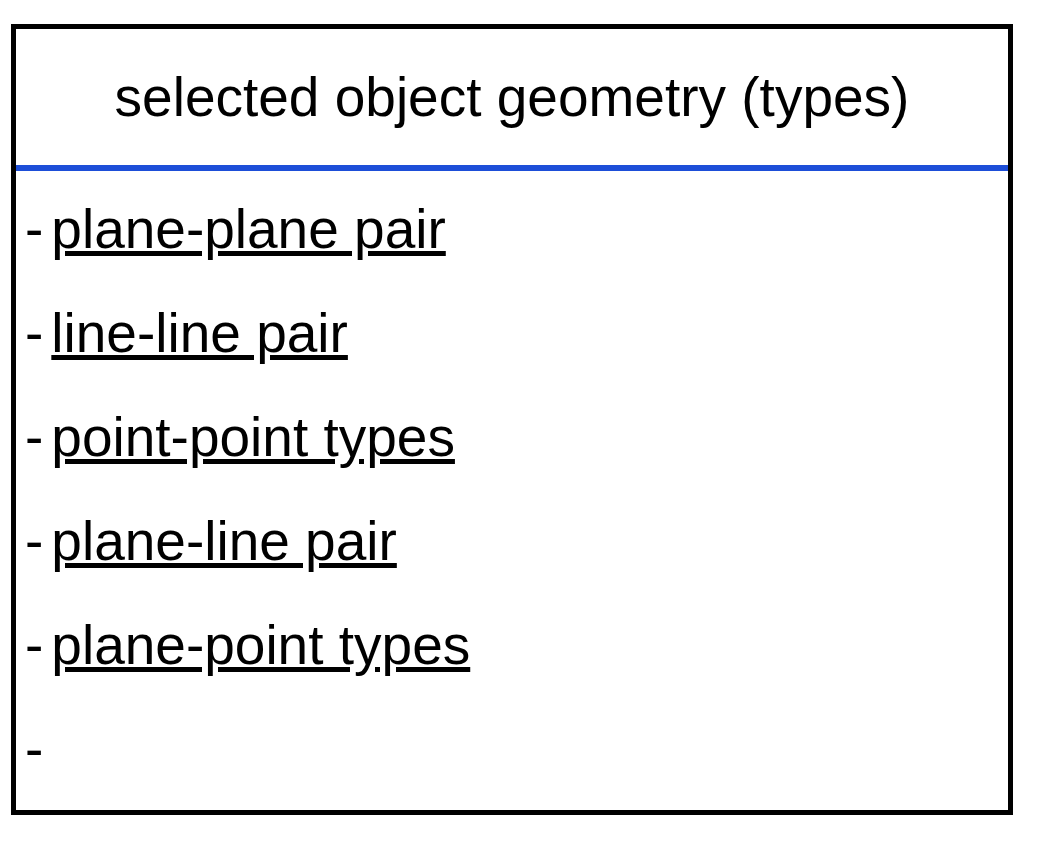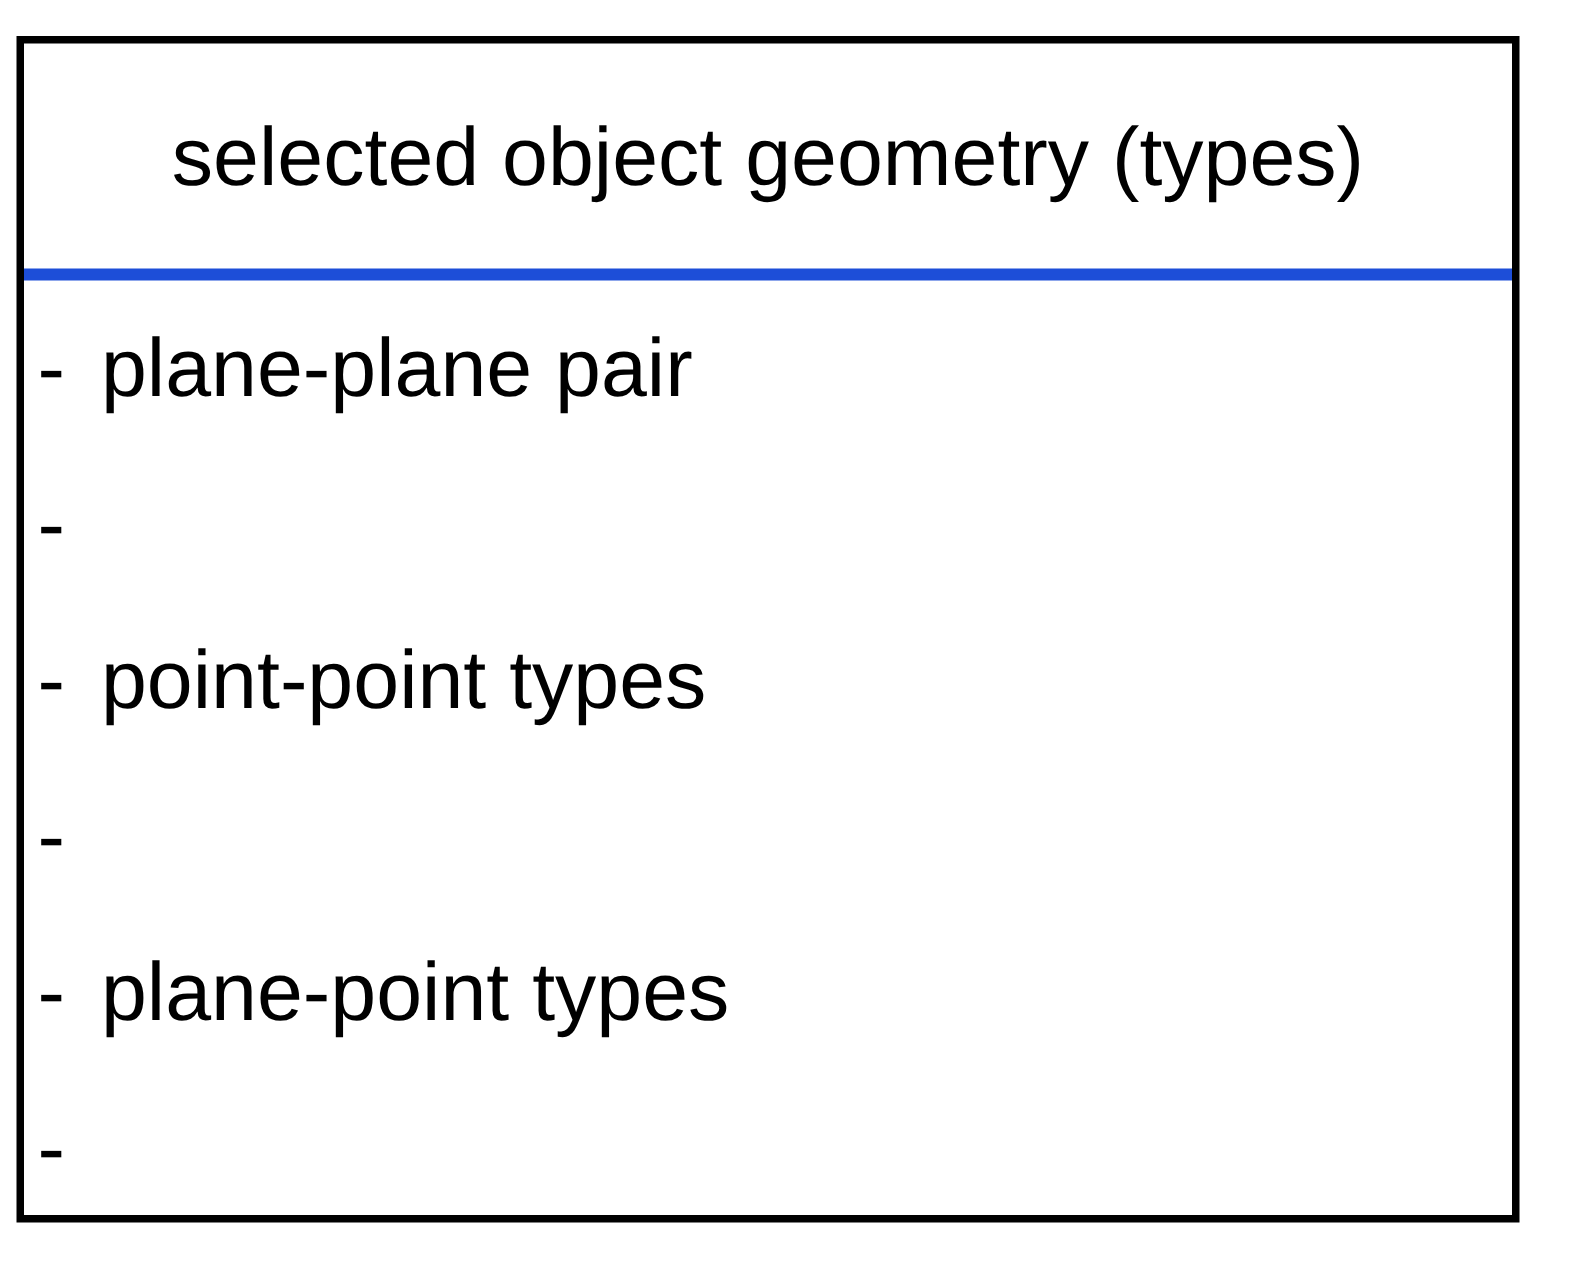--- a/index.html
+++ b/index.html
@@ -19,22 +19,22 @@
     left: 11px;
     top: 24px;
     width: 1002px;
     height: 791px;
     box-sizing: border-box;
     border: 5px solid #000000;
     background: #ffffff;
   }
   .box-header {
     box-sizing: border-box;
-    height: 158px;
-    border-bottom: 8px solid #1d4ed8;
+    height: 142px;
+    border-bottom: 6px solid #1d4ed8;
     display: flex;
     align-items: center;
     justify-content: center;
     font-size: 55px;
     line-height: 1;
     white-space: nowrap;
   }
   .box-body {
     box-sizing: border-box;
     padding: 6px 0 0 9px;
@@ -45,42 +45,45 @@
     align-items: center;
     font-size: 55px;
     line-height: 1;
     white-space: nowrap;
   }
   .dash-bullet {
     display: inline-block;
   }
   .type-label {
     display: inline-block;
-    margin-left: 24px;
+    margin-left: 8px;
+    text-decoration: underline;
   }
 </style>
 </head>
 <body>
 
 <div class="geometry-box">
   <div class="box-header">selected object geometry (types)</div>
   <div class="box-body">
     <div class="type-item">
       <span class="dash-bullet">-</span>
       <span class="type-label">plane-plane pair</span>
     </div>
     <div class="type-item">
       <span class="dash-bullet">-</span>
+      <span class="type-label">line-line pair</span>
     </div>
     <div class="type-item">
       <span class="dash-bullet">-</span>
       <span class="type-label">point-point types</span>
     </div>
     <div class="type-item">
       <span class="dash-bullet">-</span>
+      <span class="type-label">plane-line pair</span>
     </div>
     <div class="type-item">
       <span class="dash-bullet">-</span>
       <span class="type-label">plane-point types</span>
     </div>
     <div class="type-item">
       <span class="dash-bullet">-</span>
     </div>
   </div>
 </div>

